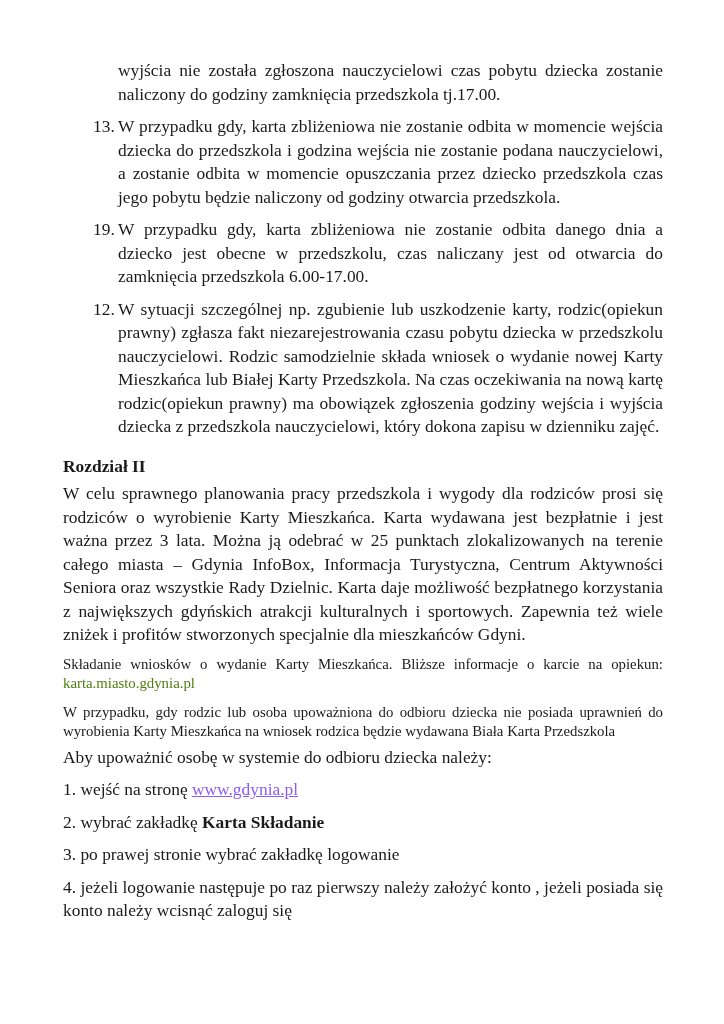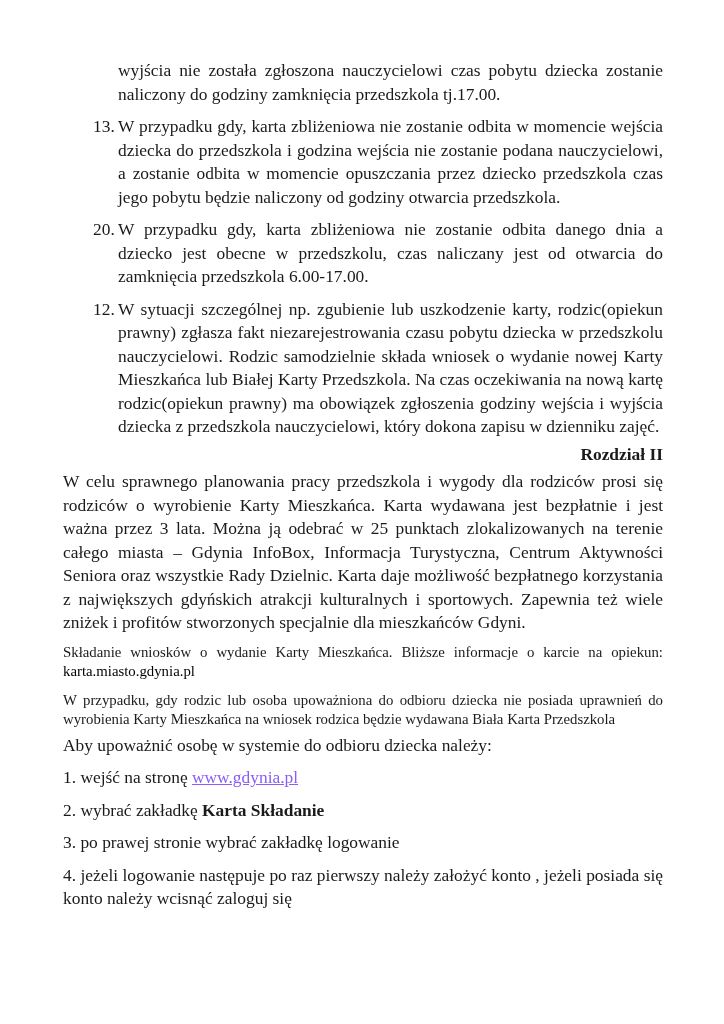--- a/index.html
+++ b/index.html
@@ -6,46 +6,46 @@
   body { width: 724px; height: 1024px; overflow: hidden; position: relative; }
   .page {
     position: absolute; left: 63px; top: 59px; width: 600px;
     font-family: Liberation Serif, serif; color: #1a1a1a;
     font-size: 17.4px; line-height: 23.5px;
   }
   .just { text-align: justify; text-align-last: left; }
   .item { position: relative; padding-left: 55px; margin-bottom: 9px; }
   .item .num { position: absolute; left: 30px; top: 0; }
   .cont { padding-left: 55px; margin-bottom: 9px; }
-  .heading { text-align: right; font-weight: bold; margin: 0 0 4px 0; }
+  .heading { text-align: left; font-weight: bold; margin: 0 0 4px 0; }
   .para { margin: 0 0 8px 0; }
   .small { font-size: 14.8px; line-height: 19.5px; margin: 0 0 9px 0; }
-  .link { color: #000000; text-decoration: none; }
+  .link { color: #4d7c0f; text-decoration: none; }
   .ulink { color: #8b5cf6; text-decoration: underline; }
   .step { margin: 0 0 9px 0; }
   b { font-weight: bold; }
 </style>
 </head>
 <body>
 
 <div class="page">
 
   <div class="cont just">wyjścia nie została zgłoszona nauczycielowi czas pobytu dziecka zostanie naliczony do godziny zamknięcia przedszkola tj.17.00.</div>
 
   <div class="item just">
     <span class="num">13.</span>
     <span>W przypadku gdy, karta zbliżeniowa nie zostanie odbita w momencie wejścia dziecka do przedszkola i godzina wejścia nie zostanie podana nauczycielowi, a zostanie odbita w momencie opuszczania przez dziecko przedszkola czas jego pobytu będzie naliczony od godziny otwarcia przedszkola.</span>
   </div>
 
   <div class="item just">
-    <span class="num">20.</span>
+    <span class="num">19.</span>
     <span>W przypadku gdy, karta zbliżeniowa nie zostanie odbita danego dnia a dziecko jest obecne w przedszkolu, czas naliczany jest od otwarcia do zamknięcia przedszkola 6.00-17.00.</span>
   </div>
 
-  <div class="item just" style="margin-bottom:4px;">
+  <div class="item just" style="margin-bottom:16px;">
     <span class="num">12.</span>
     <span>W sytuacji szczególnej np. zgubienie lub uszkodzenie karty, rodzic(opiekun prawny) zgłasza fakt niezarejestrowania czasu pobytu dziecka w przedszkolu nauczycielowi. Rodzic samodzielnie składa wniosek o wydanie nowej Karty Mieszkańca lub Białej Karty Przedszkola. Na czas oczekiwania na nową kartę rodzic(opiekun prawny) ma obowiązek zgłoszenia godziny wejścia i wyjścia dziecka z przedszkola nauczycielowi, który dokona zapisu w dzienniku zajęć.</span>
   </div>
 
   <div class="heading">Rozdział II</div>
 
   <p class="para just">W celu sprawnego planowania pracy przedszkola i wygody dla rodziców prosi się rodziców o wyrobienie Karty Mieszkańca. Karta wydawana jest bezpłatnie i jest ważna przez 3 lata. Można ją odebrać w 25 punktach zlokalizowanych na terenie całego miasta – Gdynia InfoBox, Informacja Turystyczna, Centrum Aktywności Seniora oraz wszystkie Rady Dzielnic. Karta daje możliwość bezpłatnego korzystania z największych gdyńskich atrakcji kulturalnych i sportowych. Zapewnia też wiele zniżek i profitów stworzonych specjalnie dla mieszkańców Gdyni.</p>
 
   <p class="small just">
     <span>Składanie wniosków o wydanie Karty Mieszkańca. Bliższe informacje o karcie  na opiekun: </span><a class="link">karta.miasto.gdynia.pl</a>

